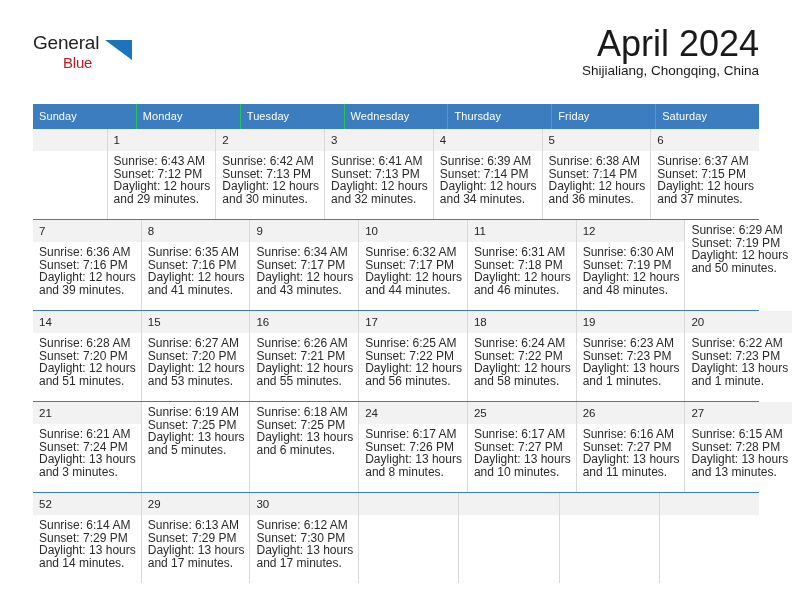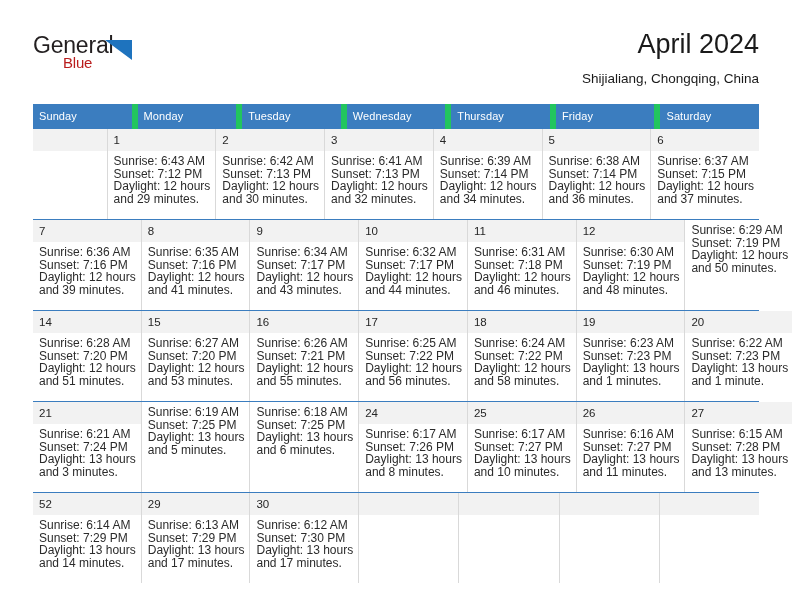--- a/index.html
+++ b/index.html
@@ -33,21 +33,21 @@
     position: absolute;
     left: 0;
     top: 5px;
     width: 180px;
     height: 56px;
   }
   .logo-general {
     position: absolute;
     left: 0;
     top: 0;
-    font-size: 23px;
+    font-size: 19px;
     letter-spacing: -0.2px;
     color: #231f20;
     font-family: "Liberation Sans", sans-serif;
   }
   .logo-triangle {
     position: absolute;
     left: 72px;
     top: 8px;
     width: 0;
     height: 0;
@@ -63,32 +63,32 @@
     color: #b91c1c;
     font-family: "Liberation Sans", sans-serif;
   }
   .title-block {
     position: absolute;
     right: 0;
     top: 0;
     text-align: right;
   }
   .cal-title {
-    font-size: 27px;
+    font-size: 36px;
     color: #1a1a1a;
     line-height: 34px;
     font-weight: normal;
     margin: 0;
     white-space: nowrap;
   }
   .cal-subtitle {
     font-size: 13.5px;
     color: #1a1a1a;
     line-height: 20px;
-    margin-top: 8px;
+    margin-top: 0;
     white-space: nowrap;
   }
 
   
   .calendar {
     position: absolute;
     left: 33px;
     top: 104px;
     width: 726px;
   }
@@ -98,21 +98,21 @@
     background: transparent;
   }
   .weekday {
     flex: 1 1 0;
     background: #3b7dbf;
     color: #ffffff;
     font-size: 11px;
     line-height: 18px;
     padding: 3px 0 4px 6px;
     box-sizing: border-box;
-    border-right: 6px solid #22c55e;
+    border-right: 1px solid #22c55e;
     white-space: nowrap;
     letter-spacing: 0.1px;
   }
   .weekday:last-child { border-right: none; }
 
   .week-row {
     display: flex;
     width: 100%;
     border-top: 1.3px solid #3b7dbf;
     box-sizing: border-box;

